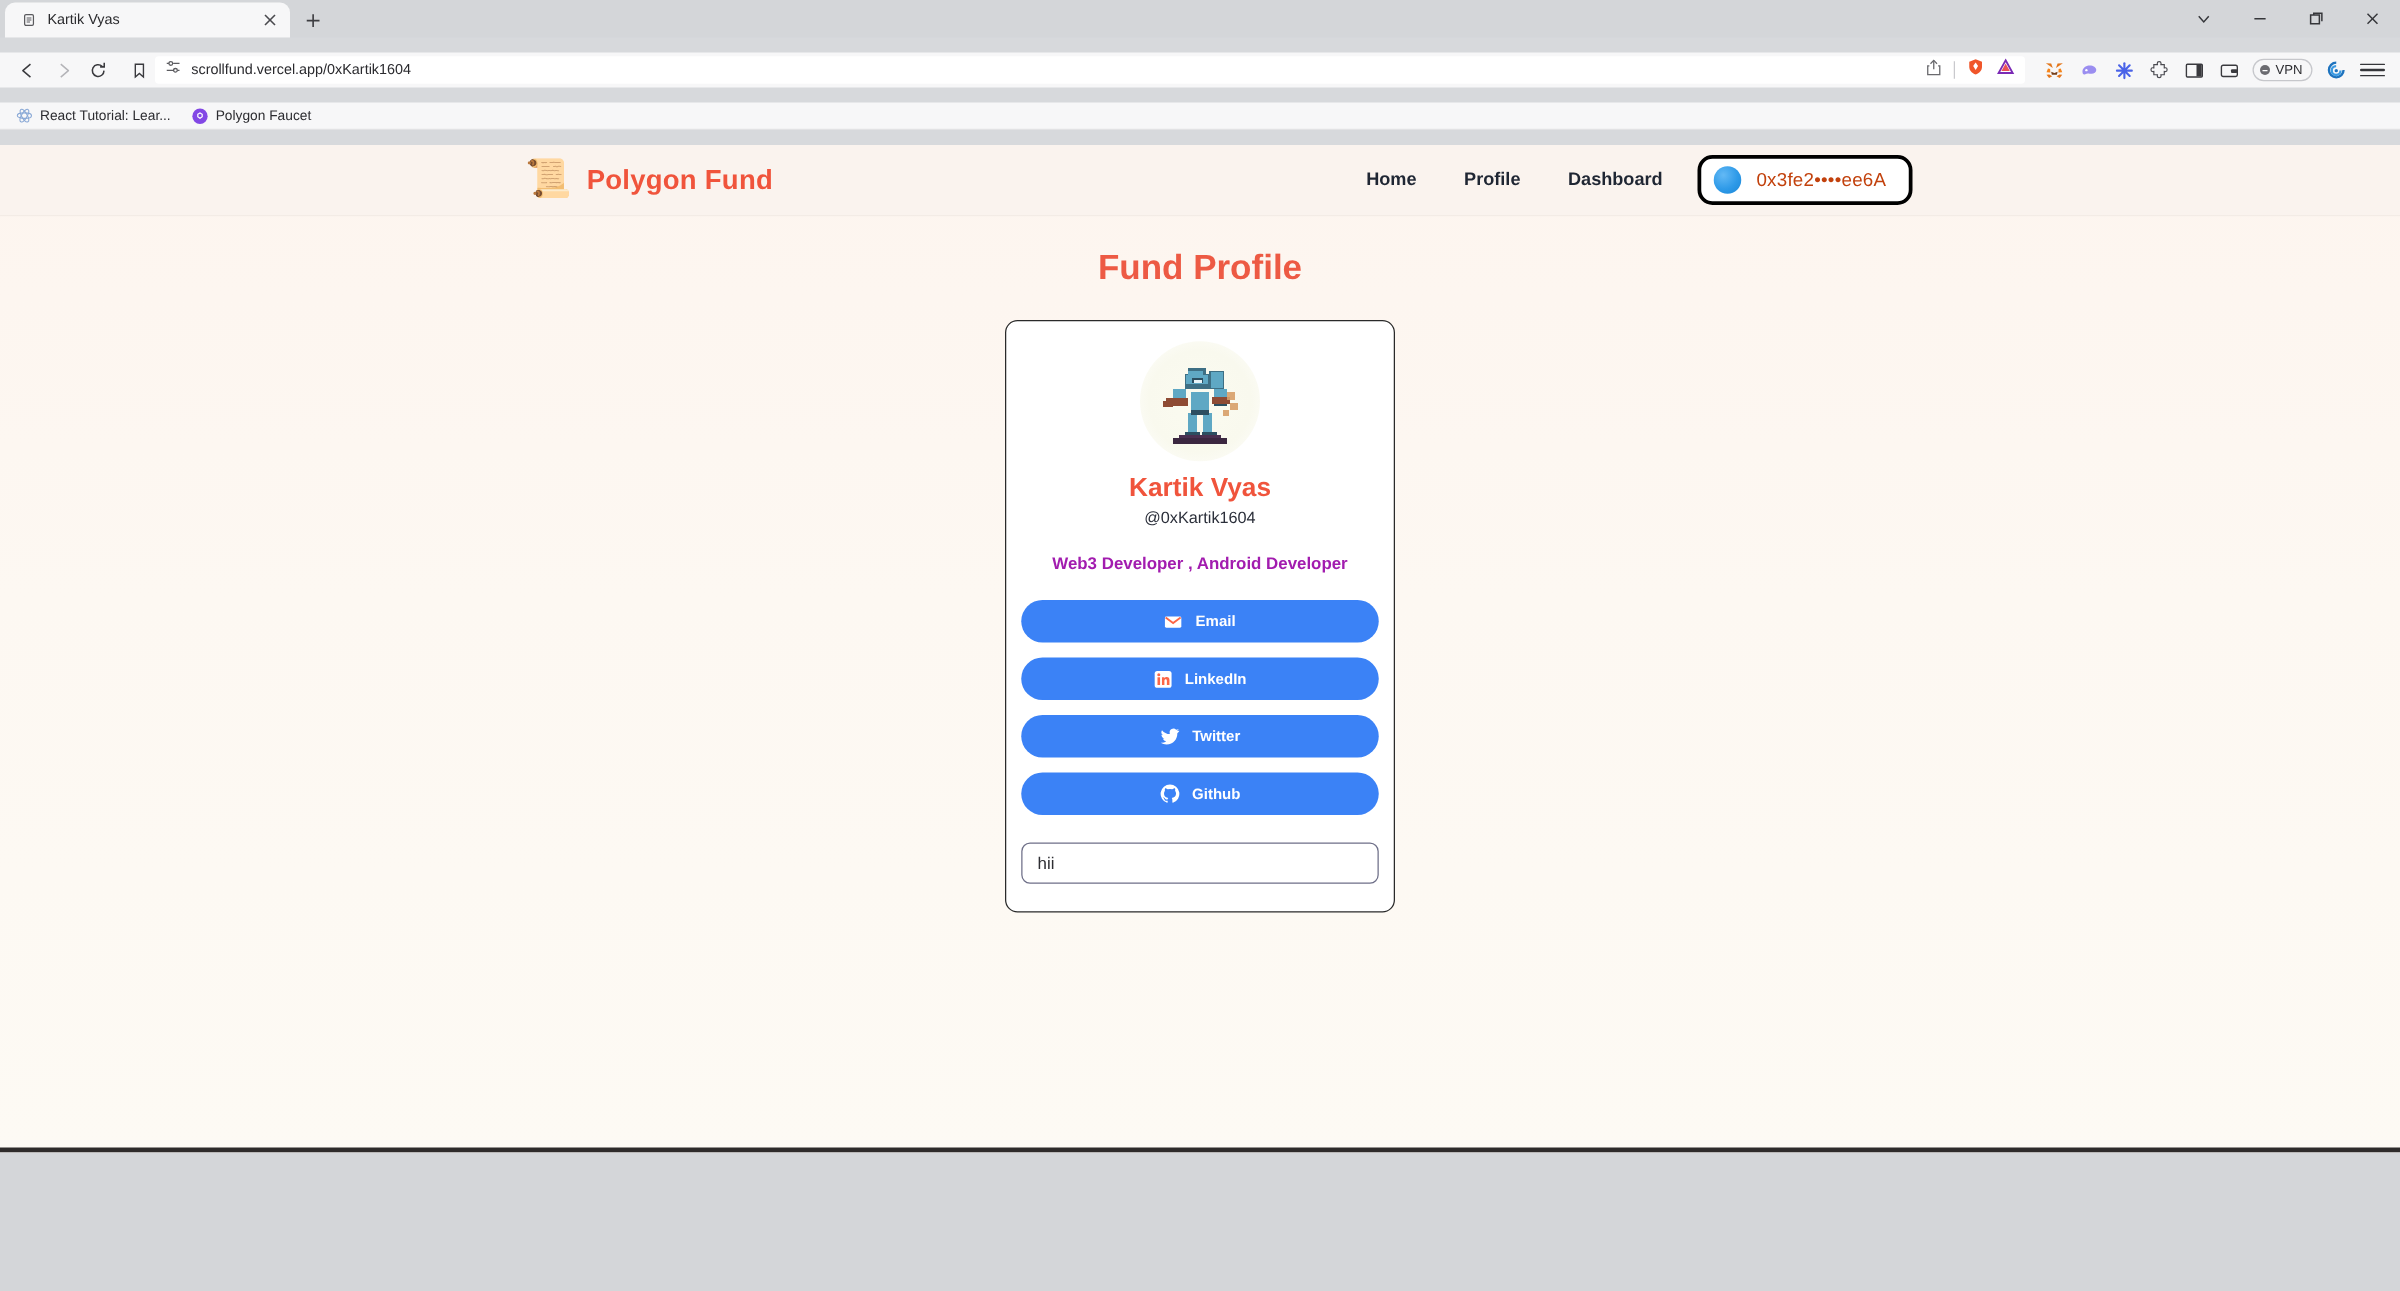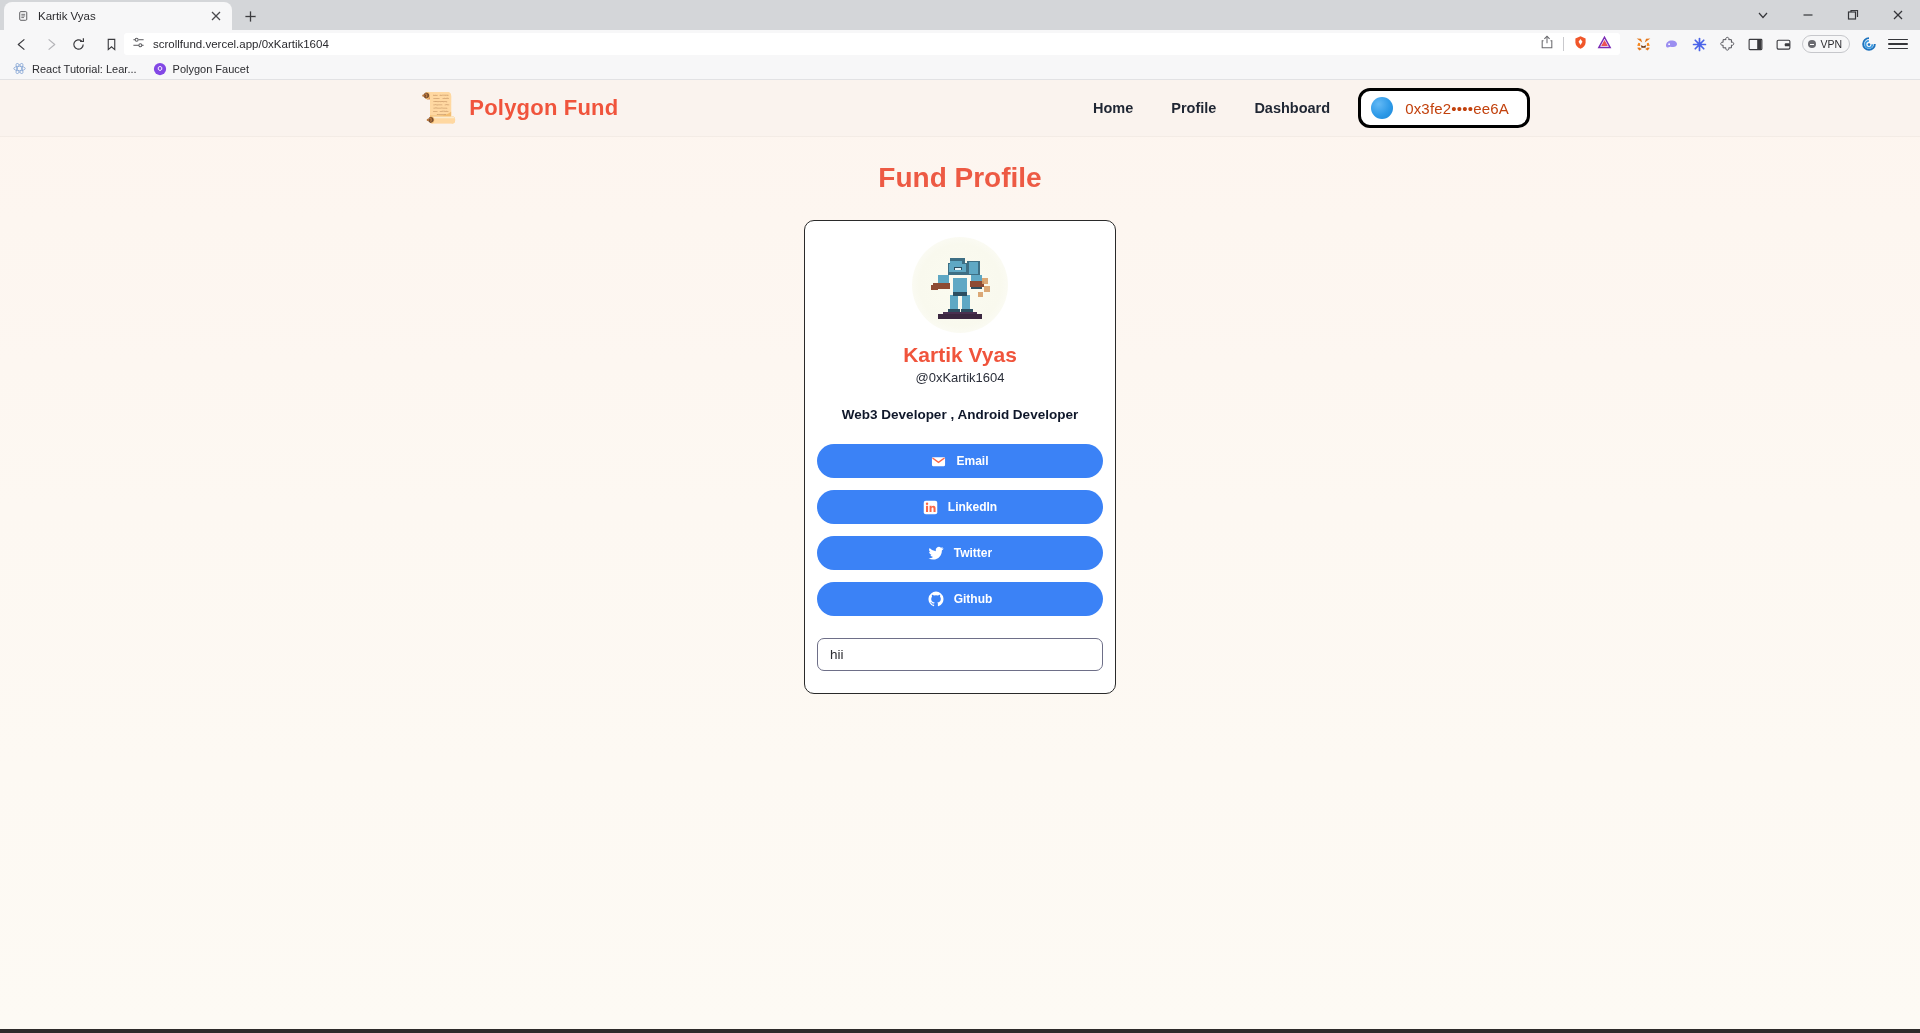--- a/index.html
+++ b/index.html
@@ -4,21 +4,21 @@
 <style>
   * { box-sizing: border-box; margin: 0; padding: 0; }
   html, body {
     width: 1920px; height: 1033px;
     font-family: "Liberation Sans", sans-serif;
     background: #d4d6d9;
     overflow: hidden;
   }
 
   
-  .browser { width: 1920px; height: 1033px; display: flex; flex-direction: column; background:#d7d9dc; }
+  .browser { width: 1920px; height: 922px; display: flex; flex-direction: column; background:#d7d9dc;gap:12px; }
 
   
   .tabstrip {
     height: 30px; background: #d4d6d9;
     display: flex; align-items: flex-end; position: relative;
     padding-left: 4px;
   }
   .tab {
     width: 228px; height: 28px;
     background: #f7f7f8;
@@ -126,21 +126,21 @@
     padding: 16px 20px 22px;
     display: flex; flex-direction: column; align-items: center;
   }
   .avatar-wrap {
     width: 96px; height: 96px; border-radius: 50%;
     background: radial-gradient(circle, #fbfbf0 0%, #f9f9ee 60%, rgba(250,250,240,0) 100%);
     display:flex; align-items:center; justify-content:center; margin-bottom: 6px;
   }
   .display-name { font-size: 21px; font-weight: 700; color: #f0543c; margin-top: 4px; }
   .handle { font-size: 13px; color: #2b2f3a; margin-top: 3px; }
-  .bio { font-size: 13.5px; font-weight: 700; color: #0f172a; margin-top: 22px; text-align:center; }
+  .bio { font-size: 13.5px; font-weight: 700; color: #a21caf; margin-top: 22px; text-align:center; }
 
   .links { width: 100%; margin-top: 22px; display:flex; flex-direction:column; gap: 12px; align-items:center; }
   .link-btn {
     width: 286px; height: 34px; border-radius: 17px;
     background: #3b82f6; border: none;
     display: flex; align-items: center; justify-content: center; gap: 10px;
     color: #fff; font-size: 12px; font-weight: 700;
     font-family: "Liberation Sans", sans-serif;
   }
   .link-btn svg { display:block; }

